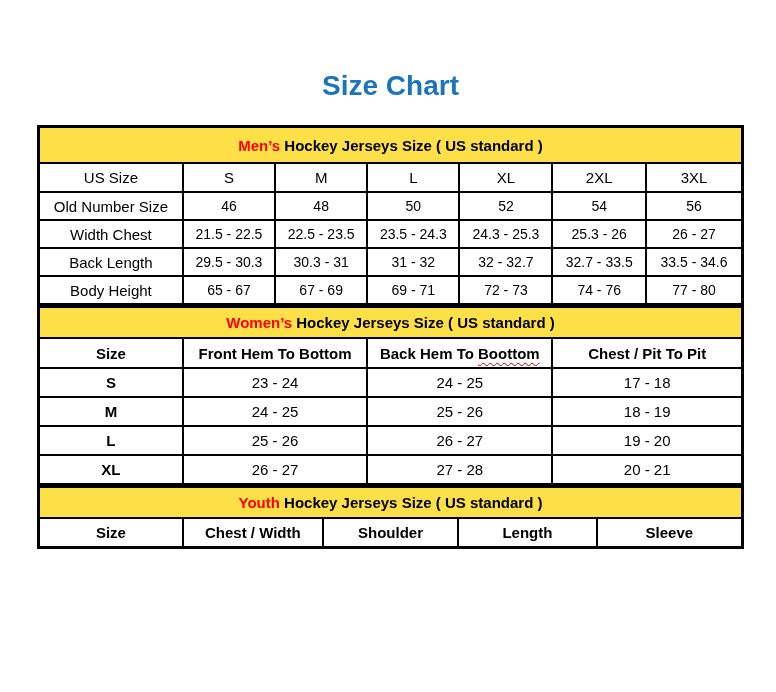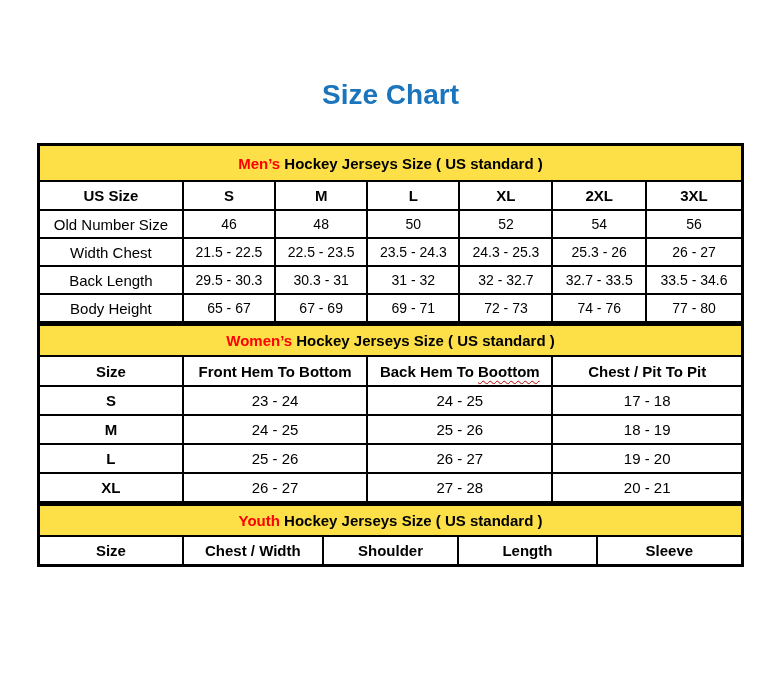--- a/index.html
+++ b/index.html
@@ -14,21 +14,21 @@
     width: 776px;
     height: 692px;
     background: #ffffff;
     overflow: hidden;
   }
   .content {
     width: 707px;
     margin-left: 37px;
   }
   .page-title {
-    margin: 13px;
+    margin: 4px;
     padding-top: 64px;
     padding-bottom: 18px;
     text-align: center;
     font-size: 28px;
     font-weight: bold;
     color: #1b75bc;
     letter-spacing: 0px;
     line-height: 1.25;
   }
   table.size-table {
@@ -52,21 +52,21 @@
   .banner-cell {
     background: #fde047;
     font-weight: bold;
     font-size: 16.5px;
     height: 34px;
   }
   .banner-highlight { color: #ff0000; }
   .banner-rest { color: #000000; }
 
   
-  .mens .header-row th { height: 27px; font-weight: bold; margin-top: 40px; }
+  .mens .header-row th { height: 27px; font-weight: normal; margin-top: 40px; }
   .mens .data-row td, .mens .data-row th { height: 26px; font-weight: normal; }
   .mens .data-row td.value-cell { font-size: 14px; }
 
   
   .womens .banner-cell { height: 29px; }
   .womens .header-row th { height: 28px; font-weight: bold; }
   .womens .data-row th { height: 27px; font-weight: bold; }
   .womens .data-row td { font-weight: normal; }
 
   

